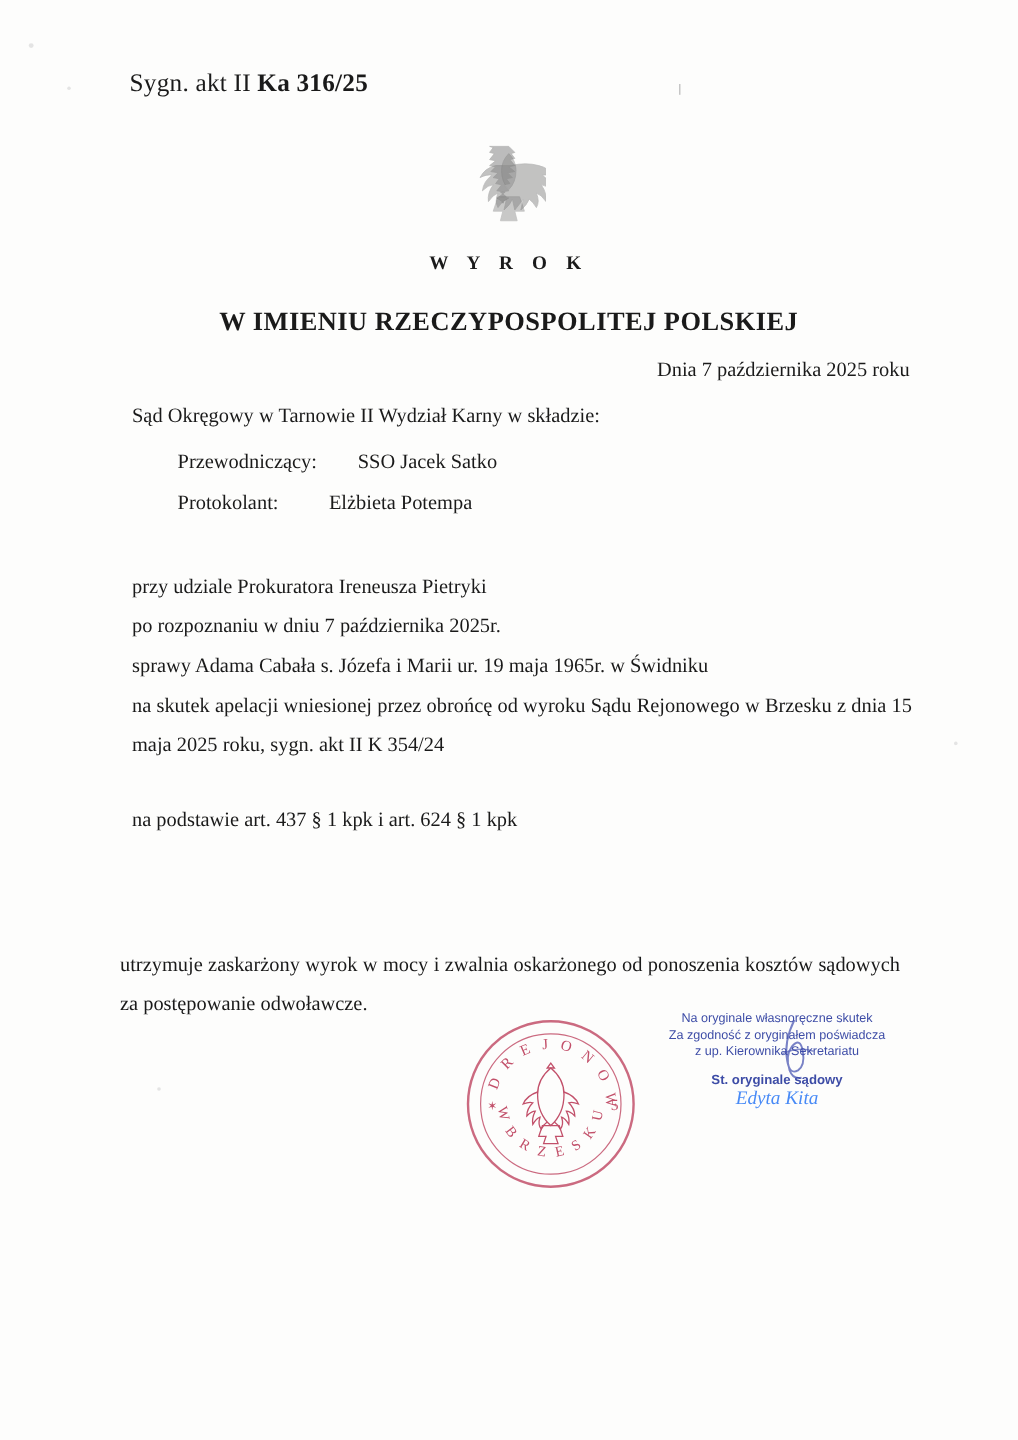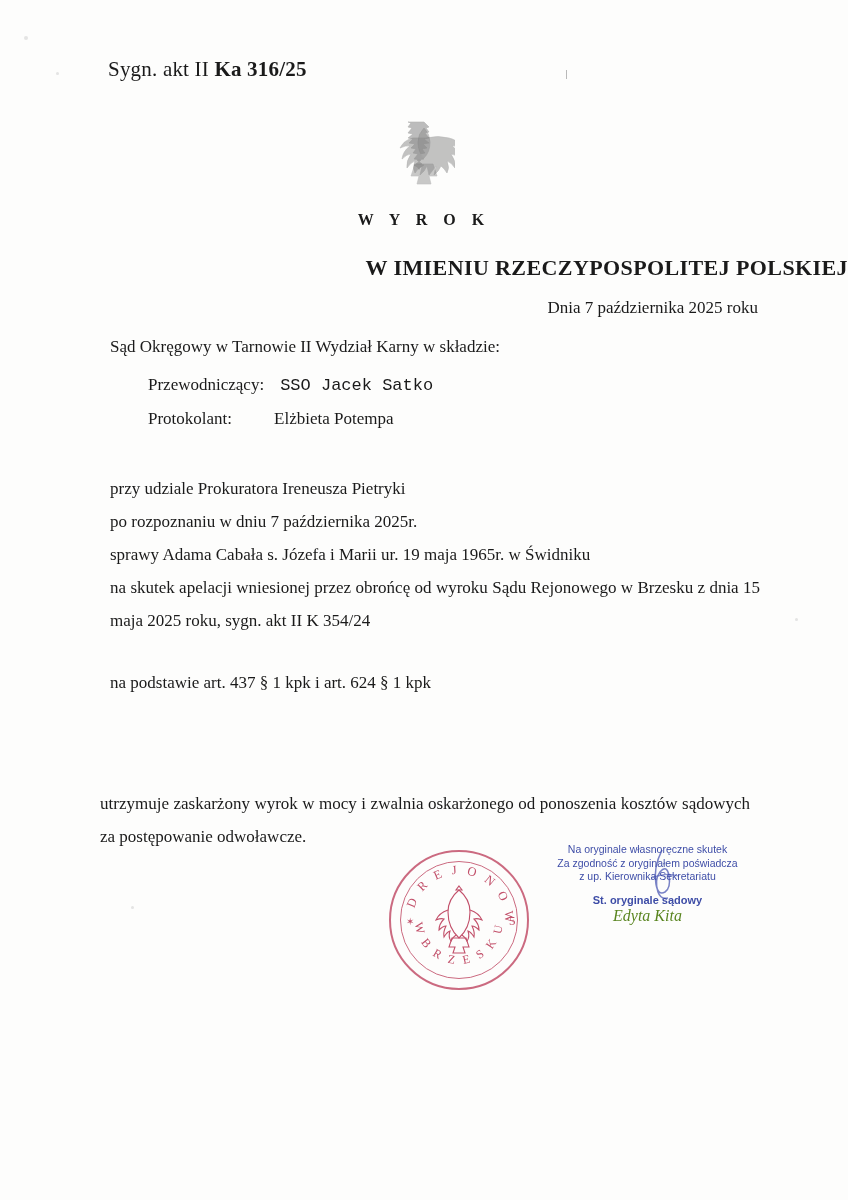--- a/index.html
+++ b/index.html
@@ -55,21 +55,21 @@
     text-align: center;
     font-size: 16px;
     font-weight: bold;
     letter-spacing: 6px;
   }
   .title2 {
     position: absolute;
     top: 255px;
     left: 0;
     width: 100%;
-    text-align: right;
+    text-align: center;
     font-size: 22px;
     font-weight: bold;
     letter-spacing: .4px;
   }
   .date-line {
     position: absolute;
     top: 298px;
     right: 90px;
     font-size: 17px;
   }
@@ -81,21 +81,21 @@
     font-size: 17px;
   }
   .role-row {
     position: absolute;
     font-size: 17px;
   }
   .role-row.r1 { left: 148px; top: 375px; }
   .role-row.r2 { left: 148px; top: 409px; }
   .role-label { display: inline-block; }
   .role-value { display: inline-block; }
-  .r1 .role-value { margin-left: 16px; font-family: Liberation Mono, monospace; }
+  .r1 .role-value { margin-left: 34px; }
   .r2 .role-value { margin-left: 42px; }
 
   .body-block {
     position: absolute;
     left: 110px;
     top: 472px;
     width: 650px;
     font-size: 17px;
     line-height: 33px;
   }
@@ -147,21 +147,21 @@
     line-height: 13.5px;
     text-align: center;
     opacity: .93;
   }
   .cert .l3 { font-weight: bold; margin-top: 10px; font-size: 11px; }
   .cert .sig {
     margin-top: 2px;
     font-family: "Liberation Serif", serif;
     font-style: italic;
     font-size: 16px;
-    color: #4d7c0f;
+    color: #3b82f6;
   }
   .squiggle {
     position: absolute;
     left: 636px;
     top: 848px;
     width: 56px;
     height: 70px;
     opacity: .85;
   }
   .tick {

